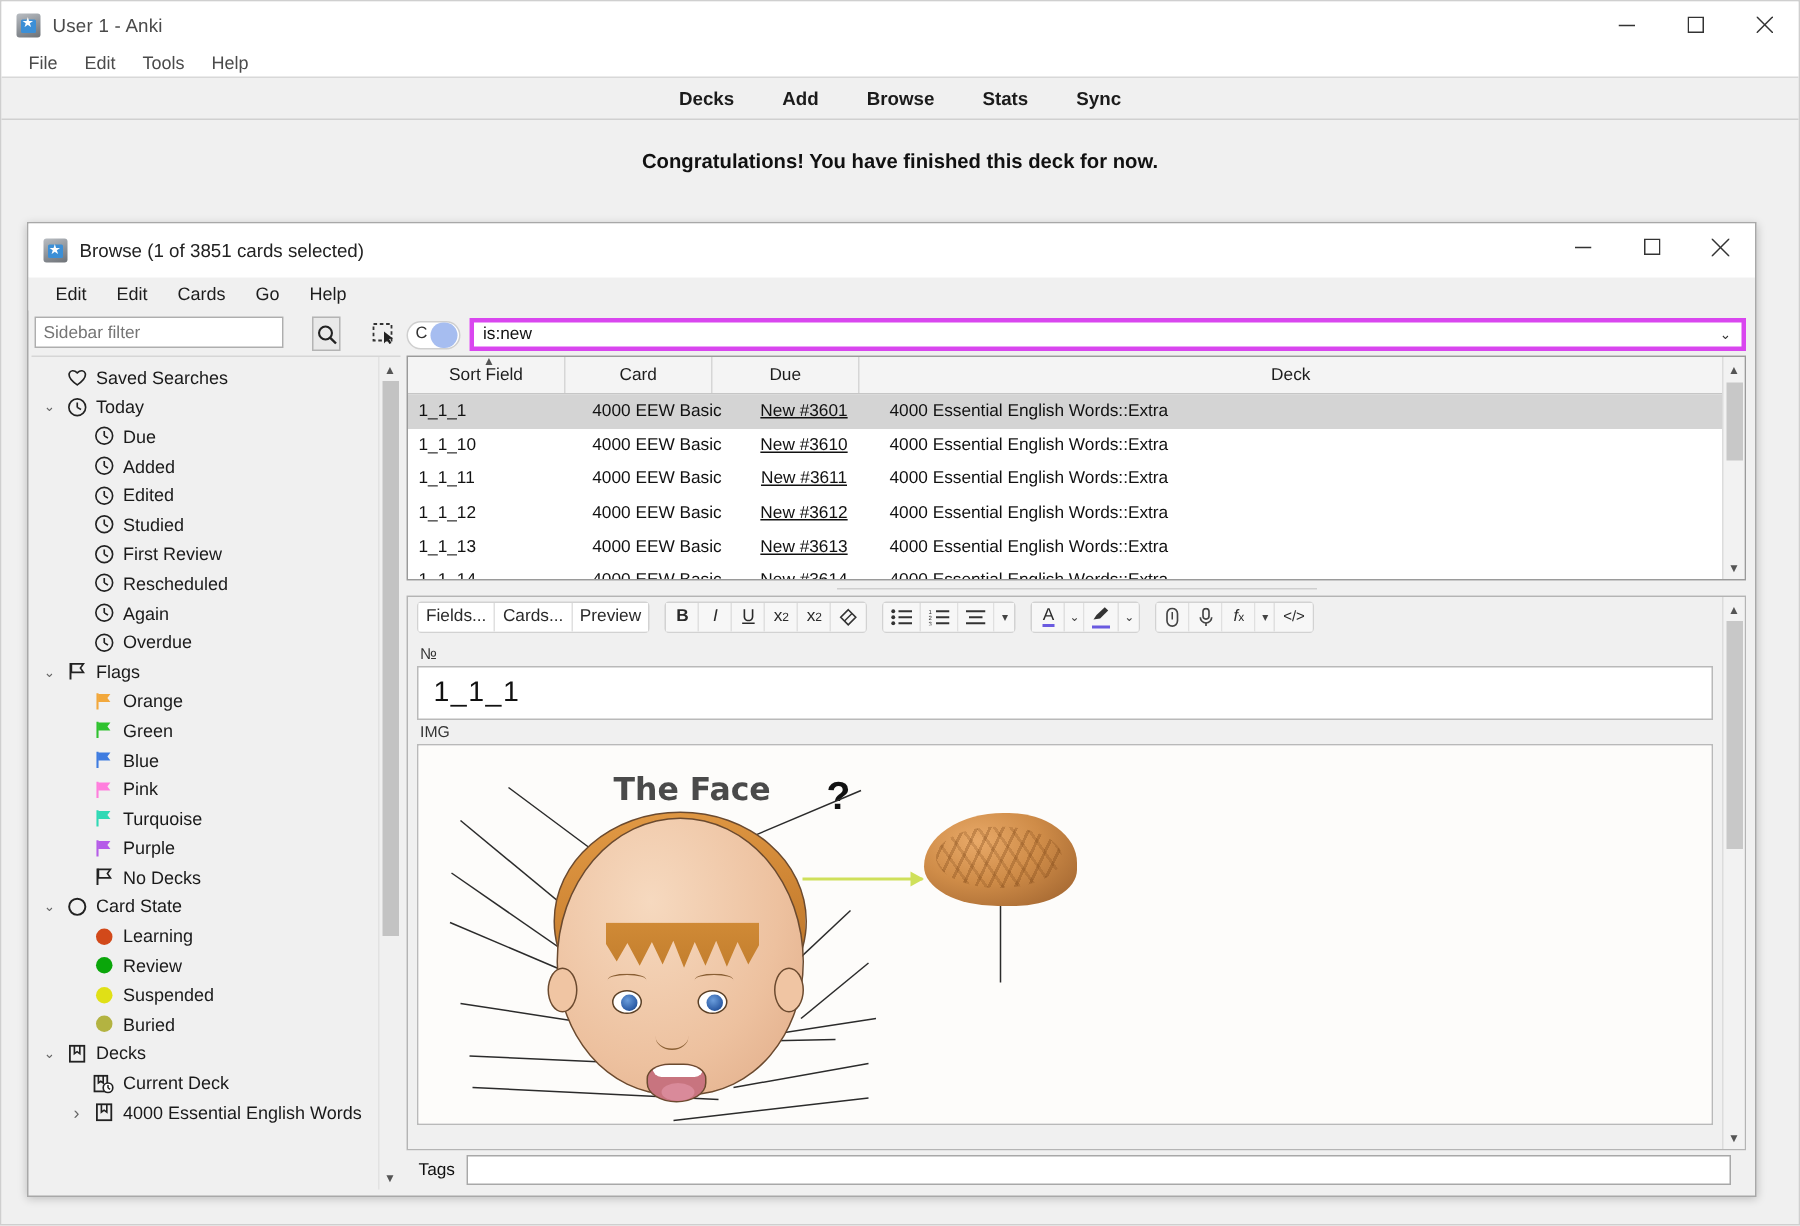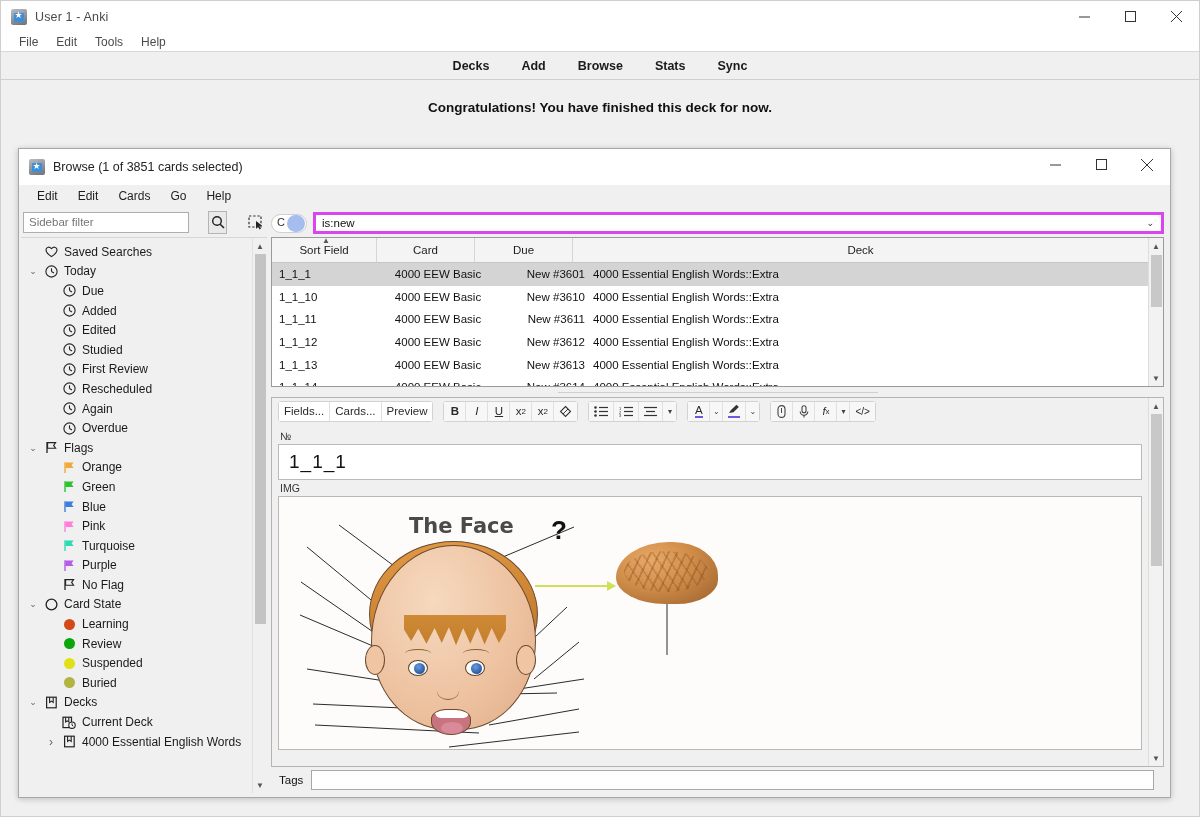--- a/index.html
+++ b/index.html
@@ -105,21 +105,21 @@
 
   #browse-content { flex: 1 1 auto; display: flex; min-height: 0; }
 
   
   #sidebar-col {
     width: 248px; flex: 0 0 248px;
     display: flex; flex-direction: column;
     padding: 2px 0 4px 2px;
   }
   #sidebar-searchrow {
-    display: flex; align-items: center; gap: 19px;
+    display: flex; align-items: flex-start; gap: 19px;
     padding: 2px 2px 4px 2px; height: 28px; flex: 0 0 28px;
   }
   #sidebar-filter-input {
     flex: 1 1 auto; height: 21px;
     border: 1px solid #aeaeae; background: #ffffff;
     font-size: 11.5px; color: #9a9a9a;
     padding: 0 5px; line-height: 19px;
     font-family: "Liberation Sans", sans-serif;
   }
   .sb-tool-btn {
@@ -224,21 +224,21 @@
   .th.c3 { flex: 1 1 auto; border-right: none; }
   #sort-indicator {
     position: absolute; left: 50px; top: -2px;
     font-size: 8px; color: #555;
   }
   .tr { display: flex; height: 22.6px; align-items: center; font-size: 11.5px; color: #111; }
   .tr.sel { background: #d4d4d4; }
   .td { overflow: hidden; white-space: nowrap; }
   .td.c0 { width: 105px; flex: 0 0 105px; padding-left: 7px; }
   .td.c1 { width: 98px; flex: 0 0 98px; text-align: center; margin-left: 12px; }
-  .td.c2 { width: 98px; flex: 0 0 98px; text-align: right; }
+  .td.c2 { width: 98px; flex: 0 0 98px; text-align: center; text-decoration: underline; }
   .td.c3 { flex: 1 1 auto; padding-left: 8px; }
   #table-scrollbar {
     width: 15px; flex: 0 0 15px; background: #f2f2f2;
     border-left: 1px solid #dcdcdc;
     display: flex; flex-direction: column; justify-content: space-between;
     align-items: center; position: relative;
   }
   #table-thumb { position: absolute; top: 17px; left: 2px; width: 11px; height: 52px; background: #c8c8c8; }
   .tb-arrow { height: 16px; width: 15px; display:flex; align-items:center; justify-content:center; font-size: 8px; color: #555; }
 
@@ -690,21 +690,21 @@
             </div>
             <div class="sb-row">
               <span style="display: inline-block; width: 18px; flex: 0 0 18px;"></span>
               <span class="sb-chev">&nbsp;</span>
               <span class="sb-ico">
                 <svg width="13" height="13" viewBox="0 0 13 13">
                   <line x1="2" y1="1" x2="2" y2="12" stroke="#222" stroke-width="1.3"></line>
                   <path d="M2.6,1.6 L10.6,1.6 L8.6,4.4 L10.6,7.2 L2.6,7.2 Z" fill="none" stroke="#222" stroke-width="1.1"></path>
                 </svg>
               </span>
-              <span class="sb-label">No Flag</span>
+              <span class="sb-label">No Decks</span>
             </div>
             <div class="sb-row">
               <span style="display: inline-block; width: 0px; flex: 0 0 0px;"></span>
               <span class="sb-chev">⌄</span>
               <span class="sb-ico">
                 <svg width="13" height="13" viewBox="0 0 13 13">
                   <circle cx="6.5" cy="6.5" r="5.4" fill="none" stroke="#222" stroke-width="1.3"></circle>
                 </svg>
               </span>
               <span class="sb-label">Card State</span>

